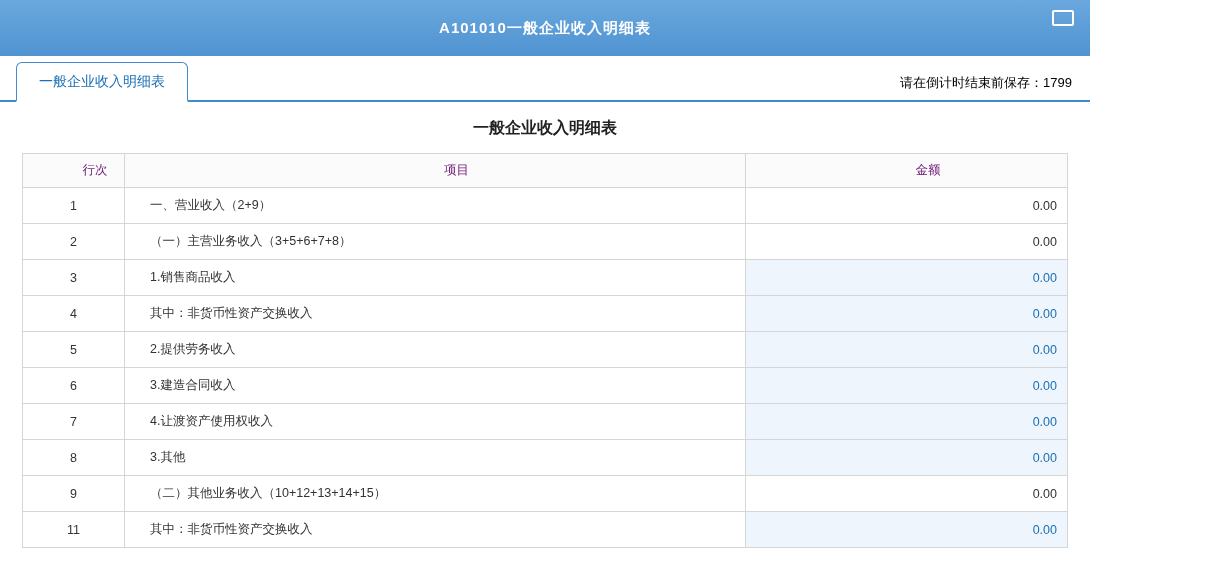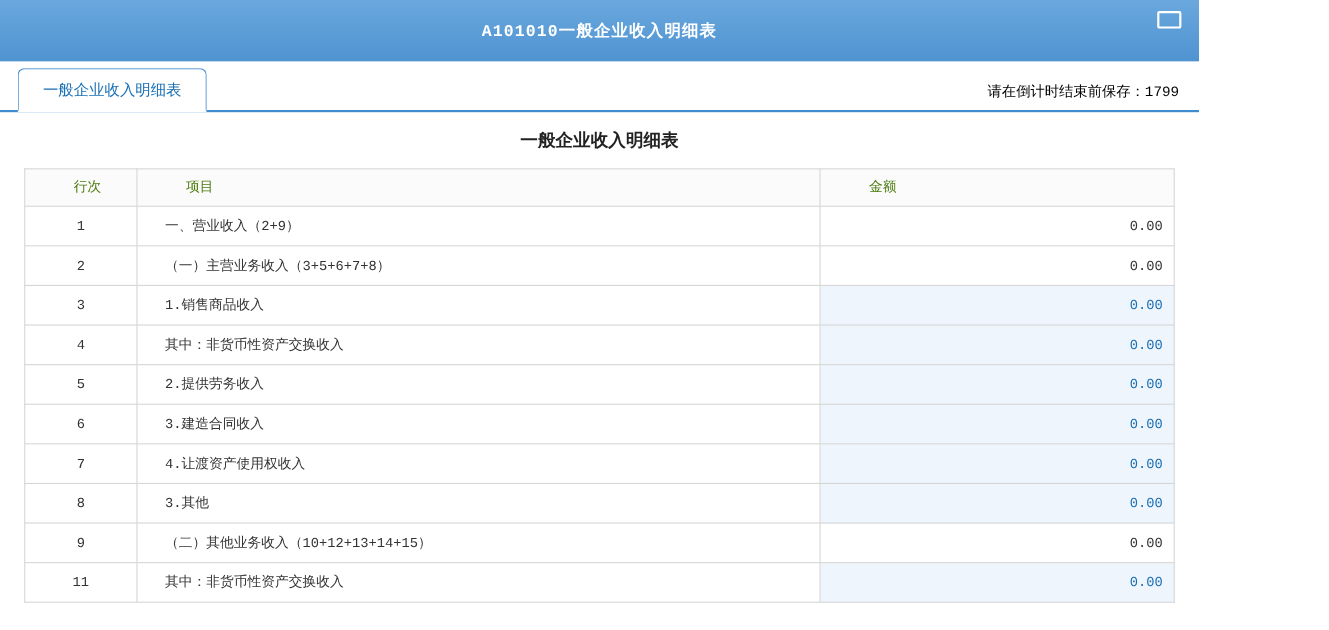--- a/index.html
+++ b/index.html
@@ -7,21 +7,20 @@
     padding: 0;
     background: #ffffff;
     font-family: "Liberation Sans", sans-serif;
   }
   #app {
     width: 1090px;
     height: 573px;
     position: relative;
     overflow: hidden;
     background: #ffffff;
-    font-family: Liberation Mono, monospace;
   }
   
   .titlebar {
     height: 56px;
     background: #5b9bd5;
     background: linear-gradient(#6aa8de, #4f93d1);
     display: flex;
     align-items: center;
     justify-content: center;
     position: relative;
@@ -91,22 +90,22 @@
     color: #333;
   }
   table.sheet th, table.sheet td {
     border: 1px solid #d6d6d6;
     height: 36px;
     box-sizing: border-box;
   }
   table.sheet thead th {
     background: #fbfbfb;
     font-weight: normal;
-    color: #4d7c0f;
-    text-align: left;
+    color: #701a75;
+    text-align: center;
     height: 34px;
     padding-left: 44px;
   }
   .col-row  { width: 102px; }
   .col-amt  { width: 322px; }
   td.c-row {
     text-align: center;
   }
   td.c-item {
     text-align: left;

